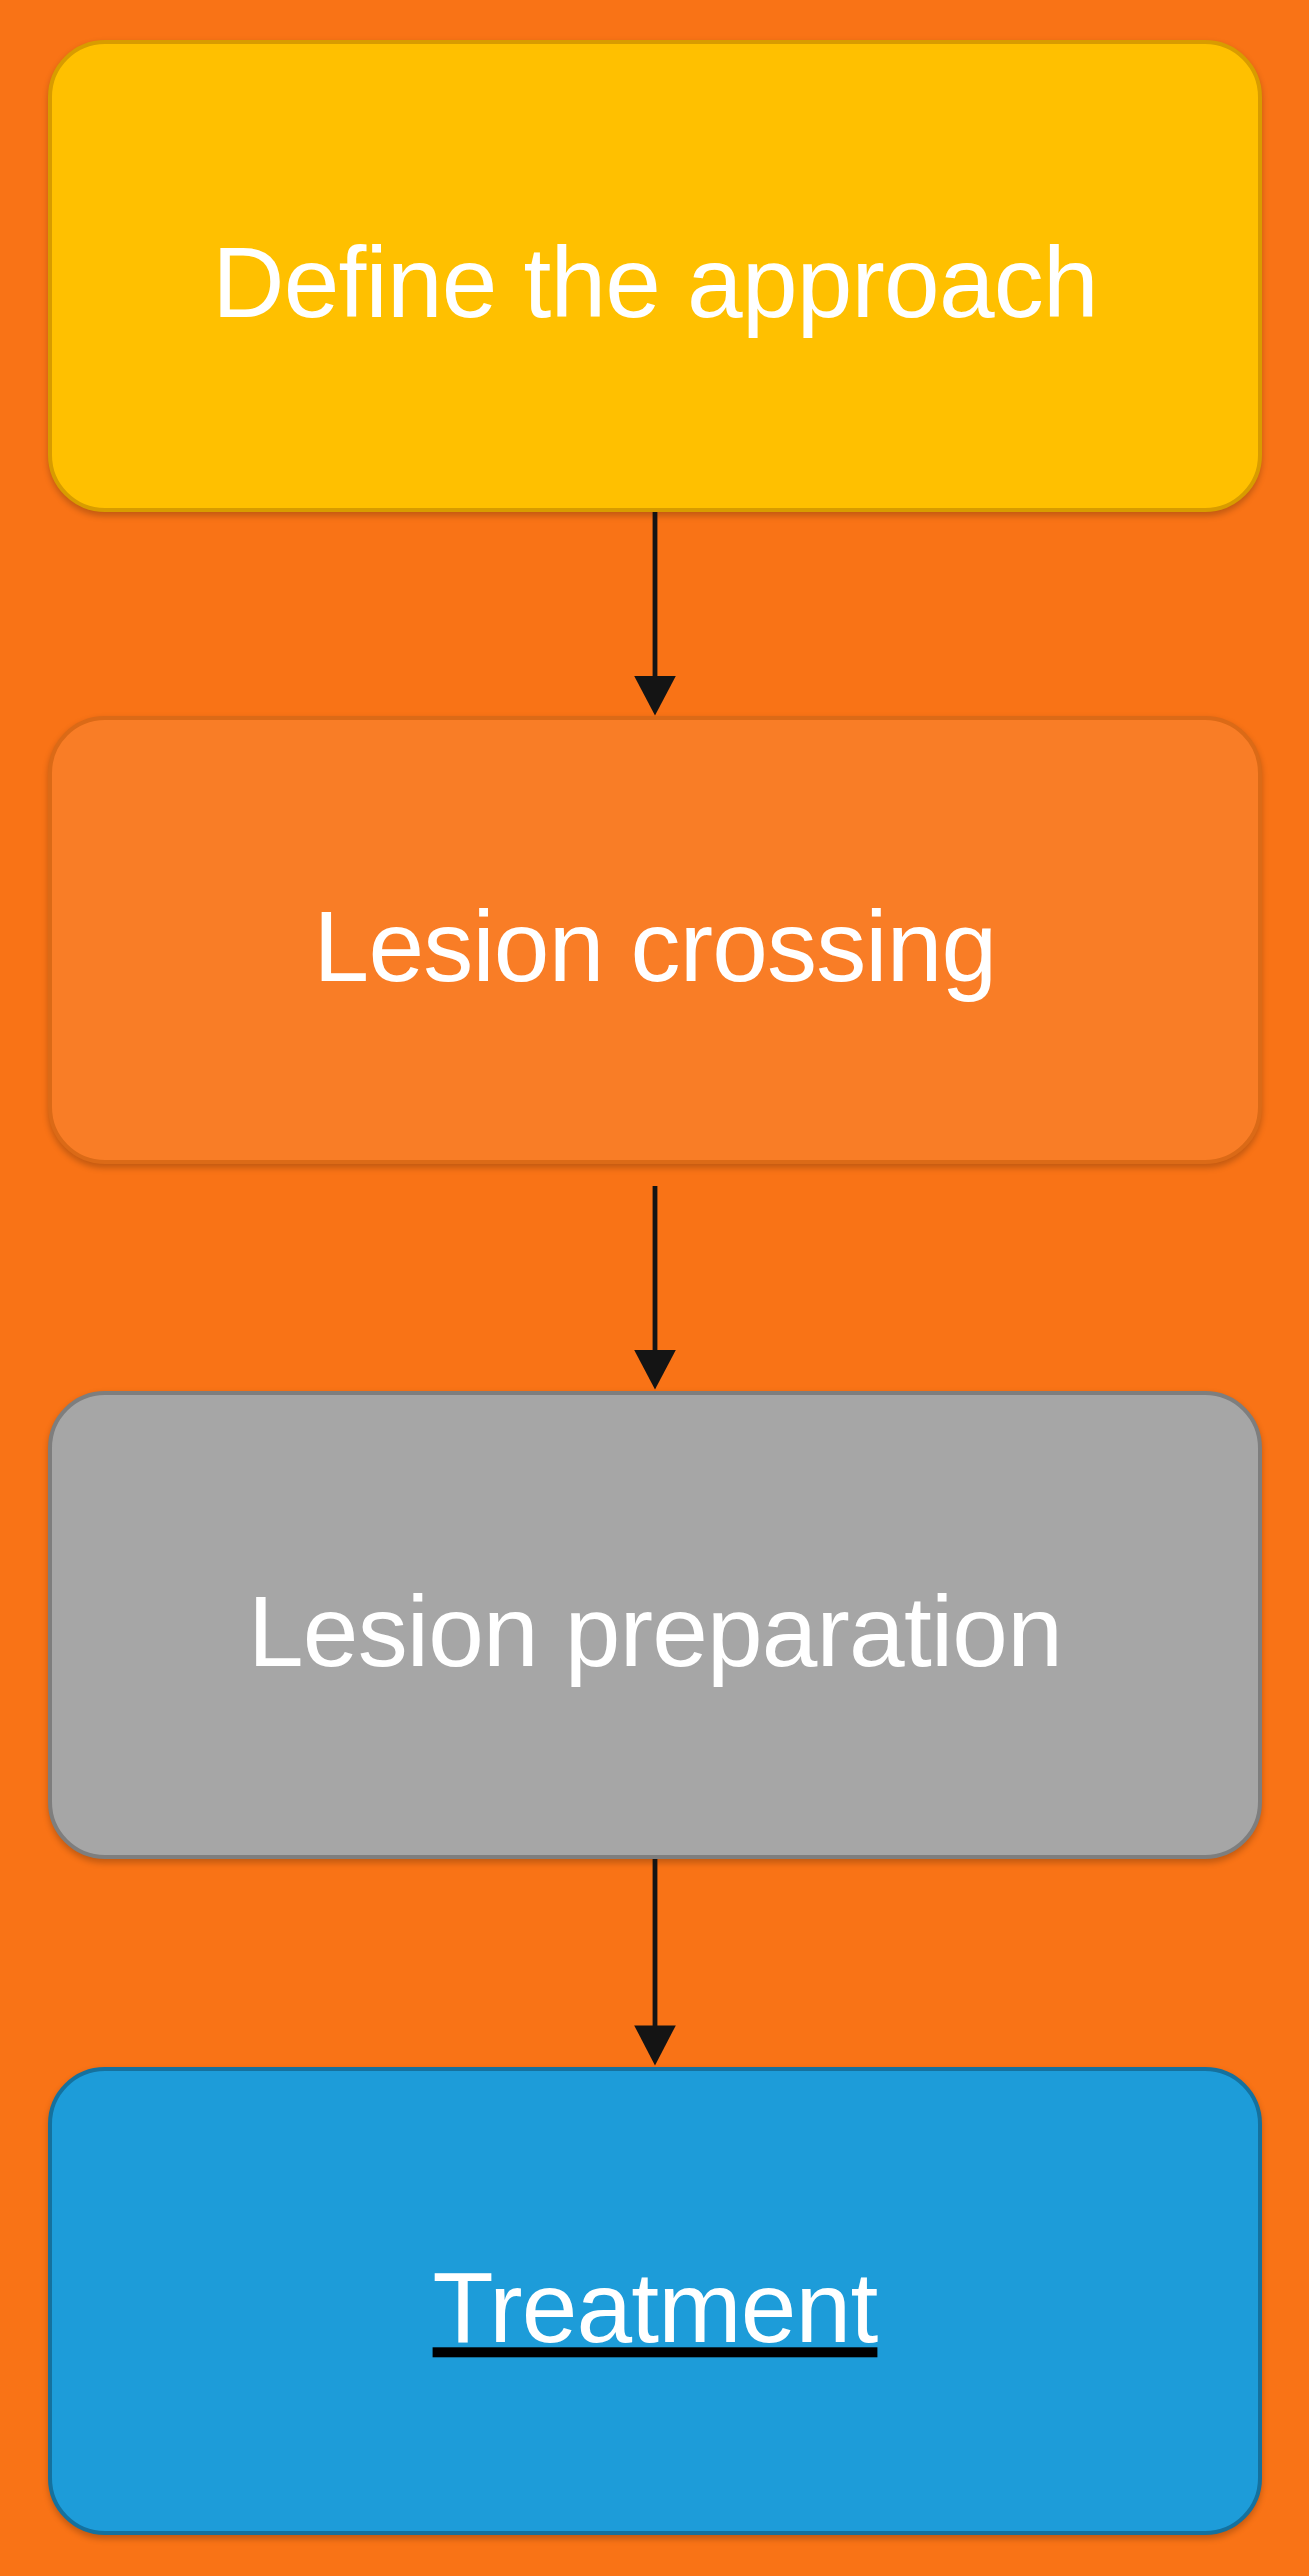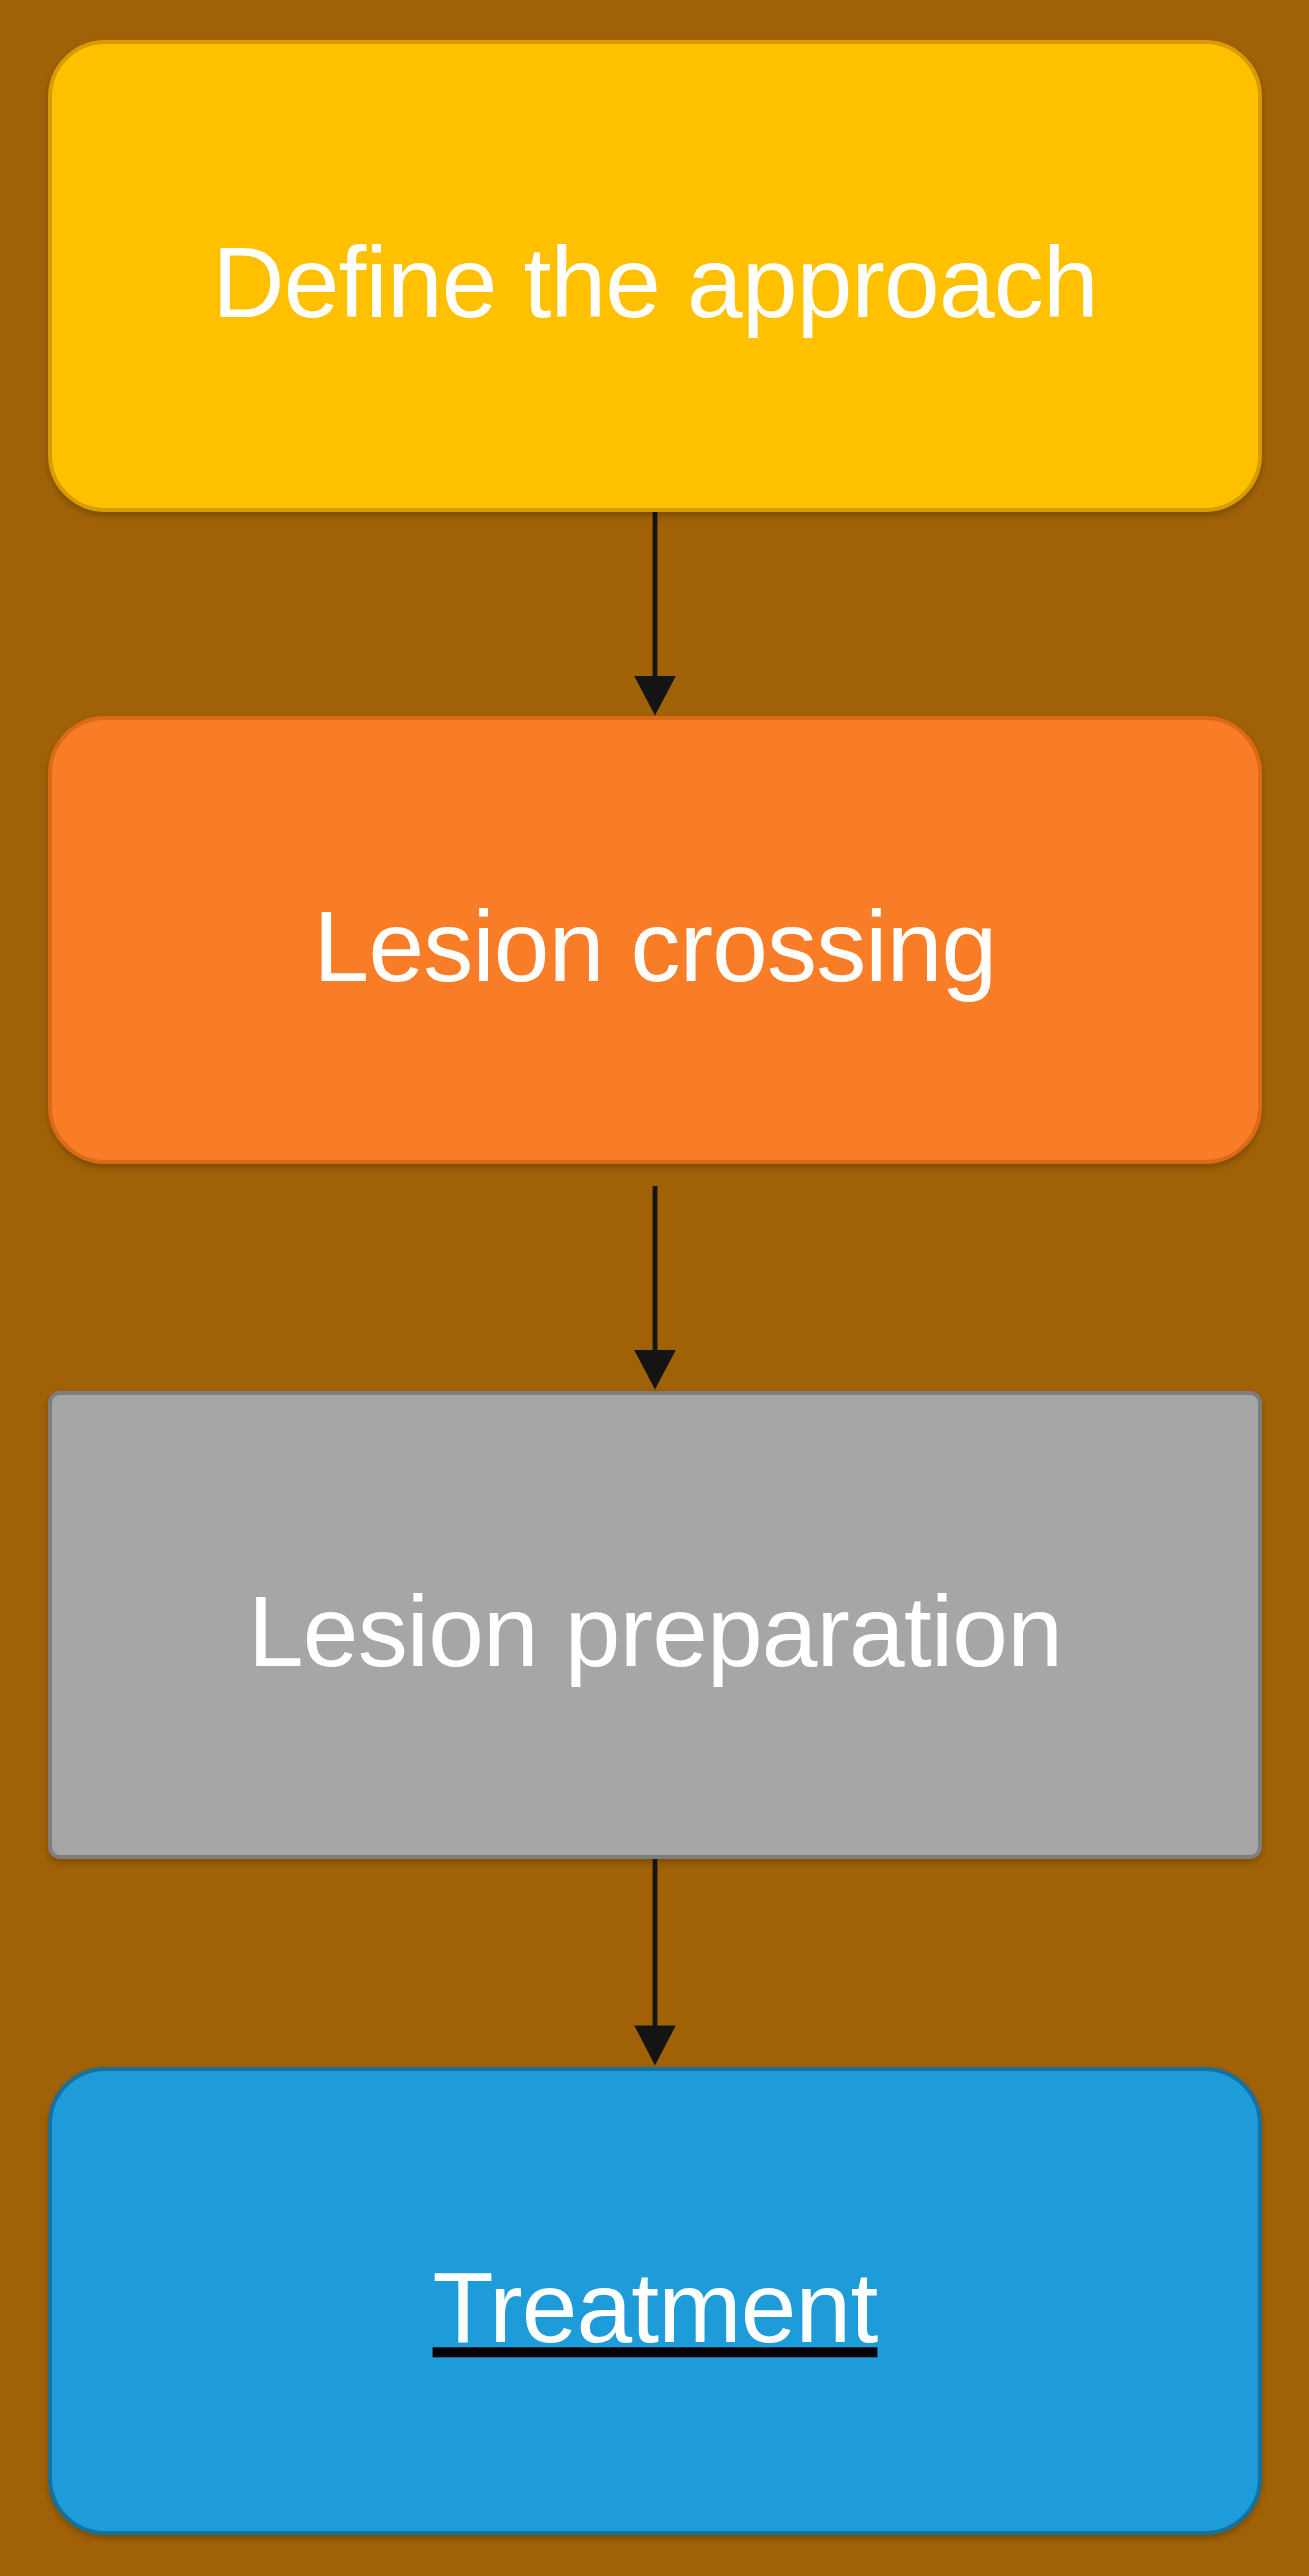--- a/index.html
+++ b/index.html
@@ -23,21 +23,21 @@
     border-style: solid;
     border-width: 4.8px;
     box-sizing: border-box;
     display: flex;
     align-items: center;
     justify-content: center;
     box-shadow: 0 3.2px 6.3px rgba(0,0,0,0.22);
   }
   .step-box.pos-1 { top: 40px;   height: 472px; }
   .step-box.pos-2 { top: 716px;  height: 448px; }
-  .step-box.pos-3 { top: 1391px; height: 468px; border-radius: 12px; }
+  .step-box.pos-3 { top: 1391px; height: 468px; }
   .step-box.pos-4 { top: 2067px; height: 468px; }
   .step-label {
     font-size: 100px;
     line-height: 1.1;
     font-weight: 400;
     letter-spacing: -0.8px;
     white-space: nowrap;
     text-align: center;
     transform: translateY(6.3px);
   }
@@ -47,21 +47,21 @@
     width: 48px;
     display: block;
   }
   .connector.pos-1 { top: 512px;  height: 205px; }
   .connector.pos-2 { top: 1186px; height: 205px; }
   .connector.pos-3 { top: 1859px; height: 208px; }
 </style>
 </head>
 <body>
 
-<div class="figure" style="background-color: #a16207;">
+<div class="figure" style="background-color: #f97316;">
 
   <div class="step-box pos-1" style="background-color: rgb(255, 192, 0); border-color: rgb(216, 156, 0);">
     <div class="step-label" style="color: rgb(255, 255, 255);">Define the approach</div>
   </div>
 
   <svg class="connector pos-1" viewBox="0 0 60 260" preserveAspectRatio="none">
     <line x1="30" y1="0" x2="30" y2="214" stroke-width="6" stroke="#141414"></line>
     <polygon points="4,208 56,208 30,258" fill="#141414"></polygon>
   </svg>
 

